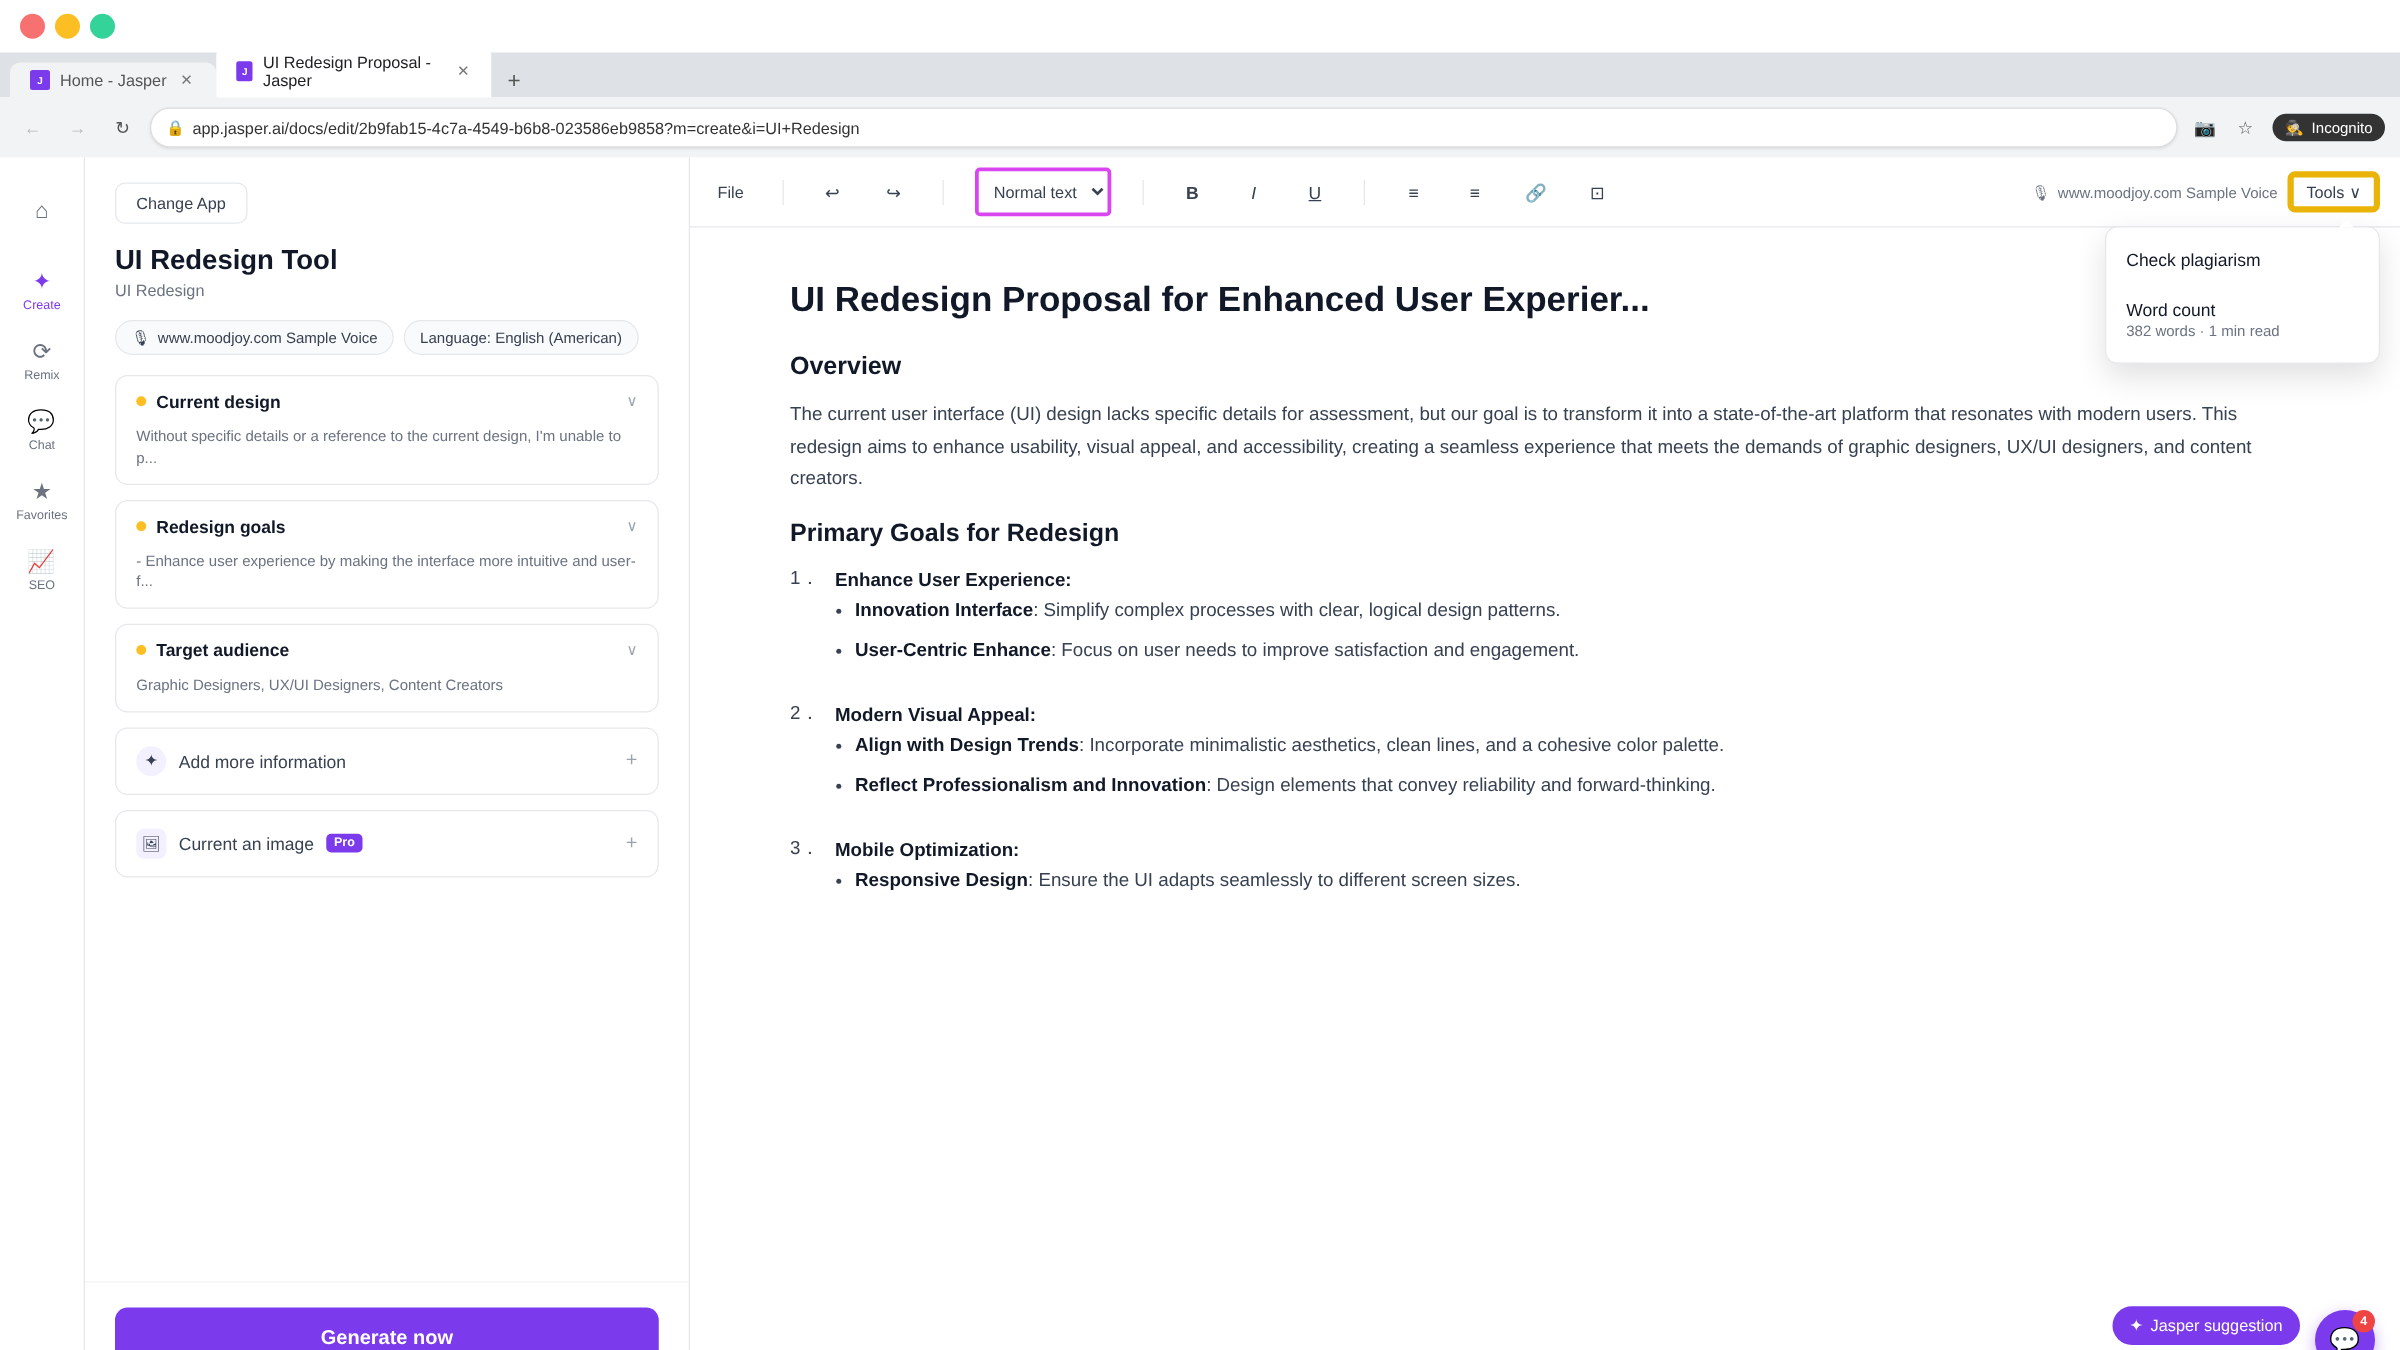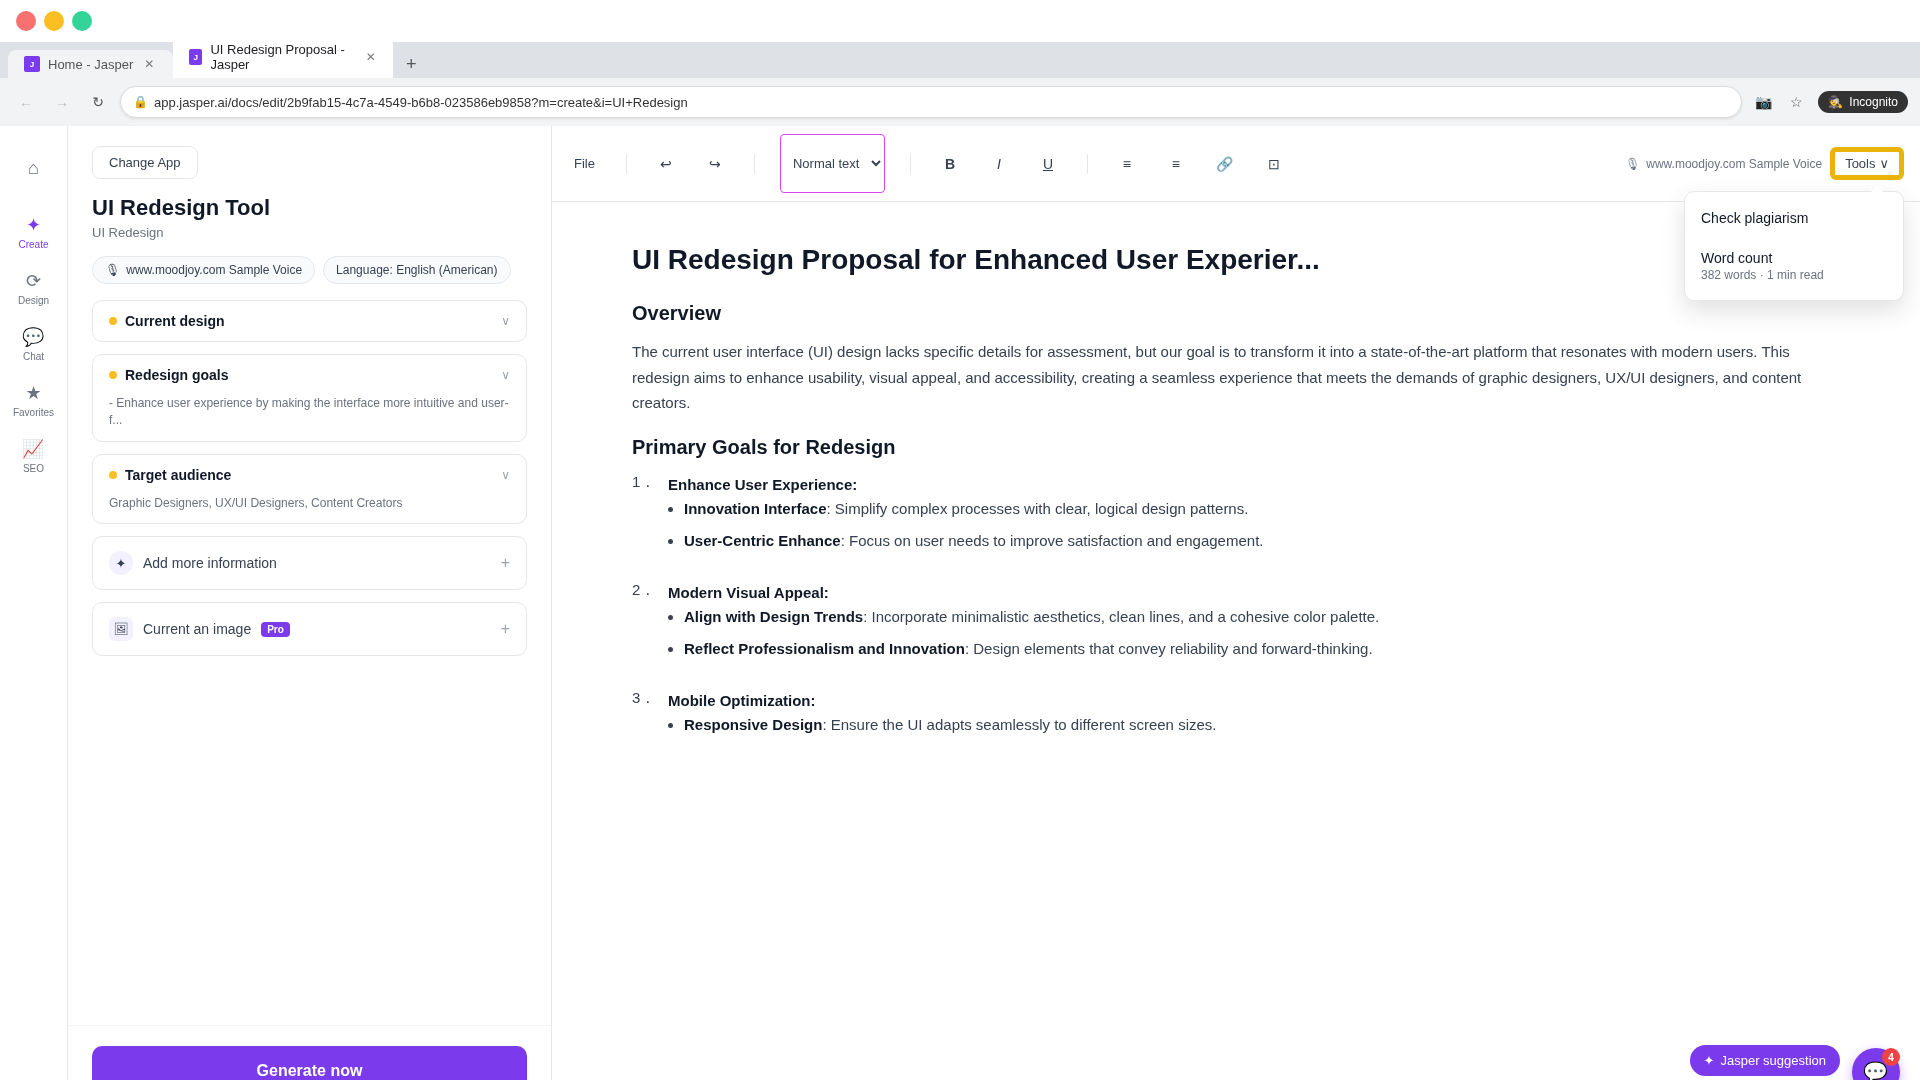--- a/index.html
+++ b/index.html
@@ -73,21 +73,21 @@
     
     .main-content { flex: 1; display: flex; flex-direction: column; background: #fff; }
     .content-header { display: flex; align-items: center; justify-content: space-between; padding: 12px 24px; border-bottom: 1px solid #e5e7eb; }
     .content-title { font-size: 16px; font-weight: 600; color: #111827; }
     .header-right { display: flex; align-items: center; gap: 12px; }
     .header-icon-btn { width: 32px; height: 32px; display: flex; align-items: center; justify-content: center; border-radius: 6px; cursor: pointer; color: #555; font-size: 14px; }
 
     .editor-toolbar { display: flex; align-items: center; gap: 21px; padding: 8px 16px; border-bottom: 1px solid #e5e7eb; }
     .toolbar-btn { width: 28px; height: 28px; display: flex; align-items: center; justify-content: center; border-radius: 4px; cursor: pointer; border: none; background: transparent; font-size: 14px; color: #374151; }
     .toolbar-separator { width: 1px; height: 20px; background: #e5e7eb; margin: 0 4px; }
-    .toolbar-format-select { padding: 20px 8px; border: 1px solid #d946ef; border-radius: 4px; font-size: 13px; color: #374151; background: #fff; cursor: pointer; }
+    .toolbar-format-select { padding: 8px 8px; border: 3px solid #d946ef; border-radius: 4px; font-size: 13px; color: #374151; background: #fff; cursor: pointer; }
     .toolbar-right { margin-left: auto; display: flex; align-items: center; gap: 8px; }
     .voice-indicator { display: flex; align-items: center; gap: 6px; font-size: 12px; color: #6b7280; }
     .tools-dropdown-btn { display: flex; align-items: center; gap: 4px; padding: 4px 10px; border: 5px solid #eab308; border-radius: 6px; font-size: 13px; font-weight: 500; cursor: pointer; background: #fff; color: #374151; position: relative; }
 
     .editor-area { flex: 1; overflow-y: auto; padding: 40px 80px; position: relative; }
     .doc-title { font-size: 28px; font-weight: 700; color: #111827; margin-bottom: 24px; line-height: 1.3; }
     .section-heading { font-size: 20px; font-weight: 700; color: #111827; margin-bottom: 14px; margin-top: 8px; }
     .paragraph { font-size: 15px; color: #374151; line-height: 1.7; margin-bottom: 20px; }
     .numbered-item { display: flex; gap: 12px; margin-bottom: 14px; }
     .num-label { font-size: 15px; color: #374151; min-width: 24px; }
@@ -168,21 +168,21 @@
   <div class="sidebar-icons">
     <div class="sidebar-icon-item sidebar-icon-home">
       <span class="icon-symbol">⌂</span>
     </div>
     <div class="sidebar-icon-item active">
       <span class="icon-symbol">✦</span>
       <span class="icon-label">Create</span>
     </div>
     <div class="sidebar-icon-item">
       <span class="icon-symbol">⟳</span>
-      <span class="icon-label">Design</span>
+      <span class="icon-label">Remix</span>
     </div>
     <div class="sidebar-icon-item">
       <span class="icon-symbol">💬</span>
       <span class="icon-label">Chat</span>
     </div>
     <div class="sidebar-icon-item">
       <span class="icon-symbol">★</span>
       <span class="icon-label">Favorites</span>
     </div>
     <div class="sidebar-icon-item">
@@ -209,20 +209,21 @@
     <div class="fields-container">
 
       <div class="field-card">
         <div class="field-header">
           <div class="field-left">
             <div class="field-dot loading"></div>
             <span class="field-name">Current design</span>
           </div>
           <span class="field-chevron">∨</span>
         </div>
+        <div class="field-value">Without specific details or a reference to the current design, I'm unable to p...</div>
       </div>
 
       <div class="field-card">
         <div class="field-header">
           <div class="field-left">
             <div class="field-dot loading"></div>
             <span class="field-name">Redesign goals</span>
           </div>
           <span class="field-chevron">∨</span>
         </div>

